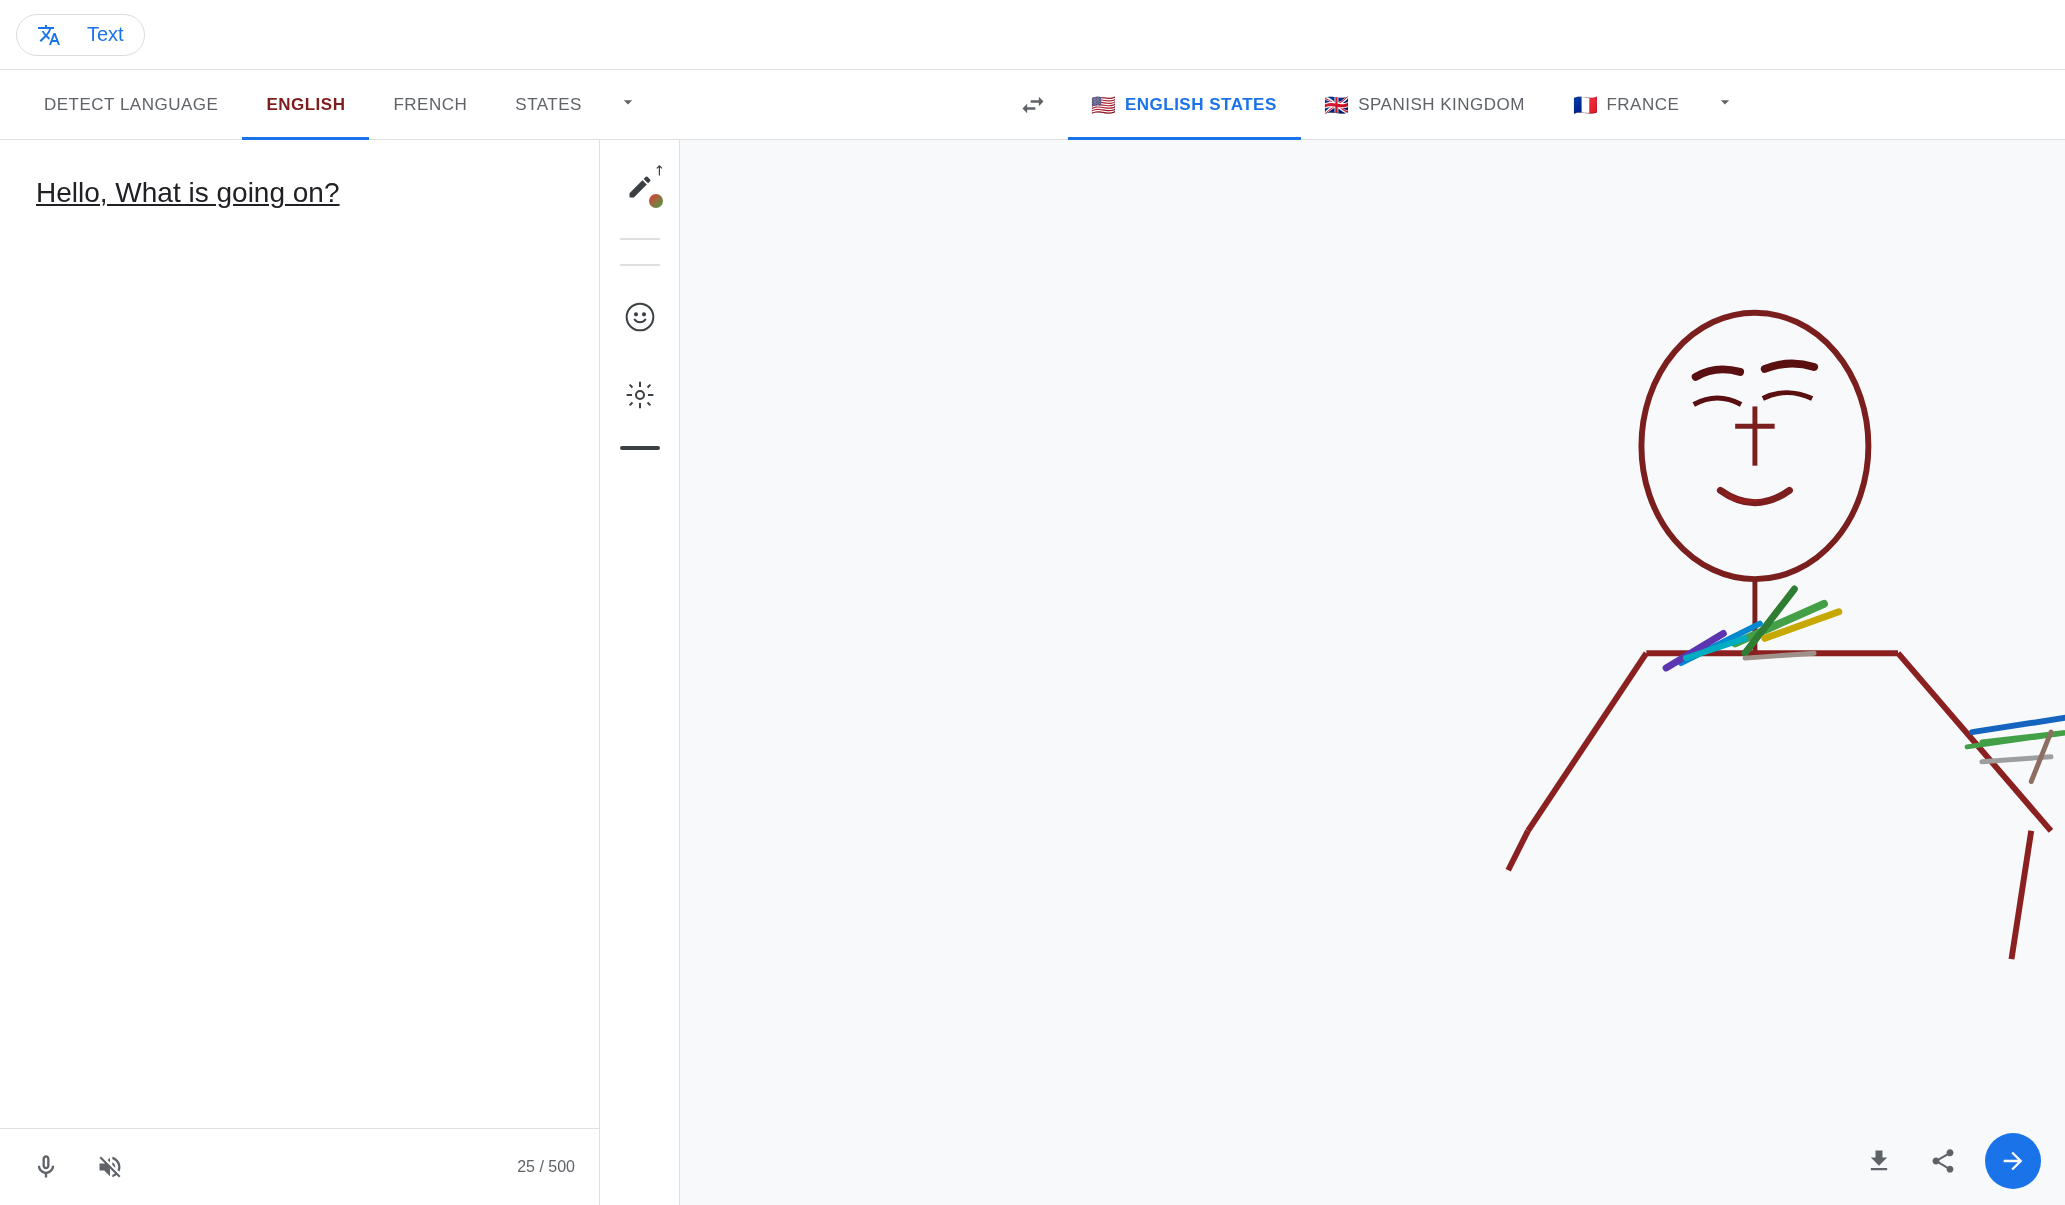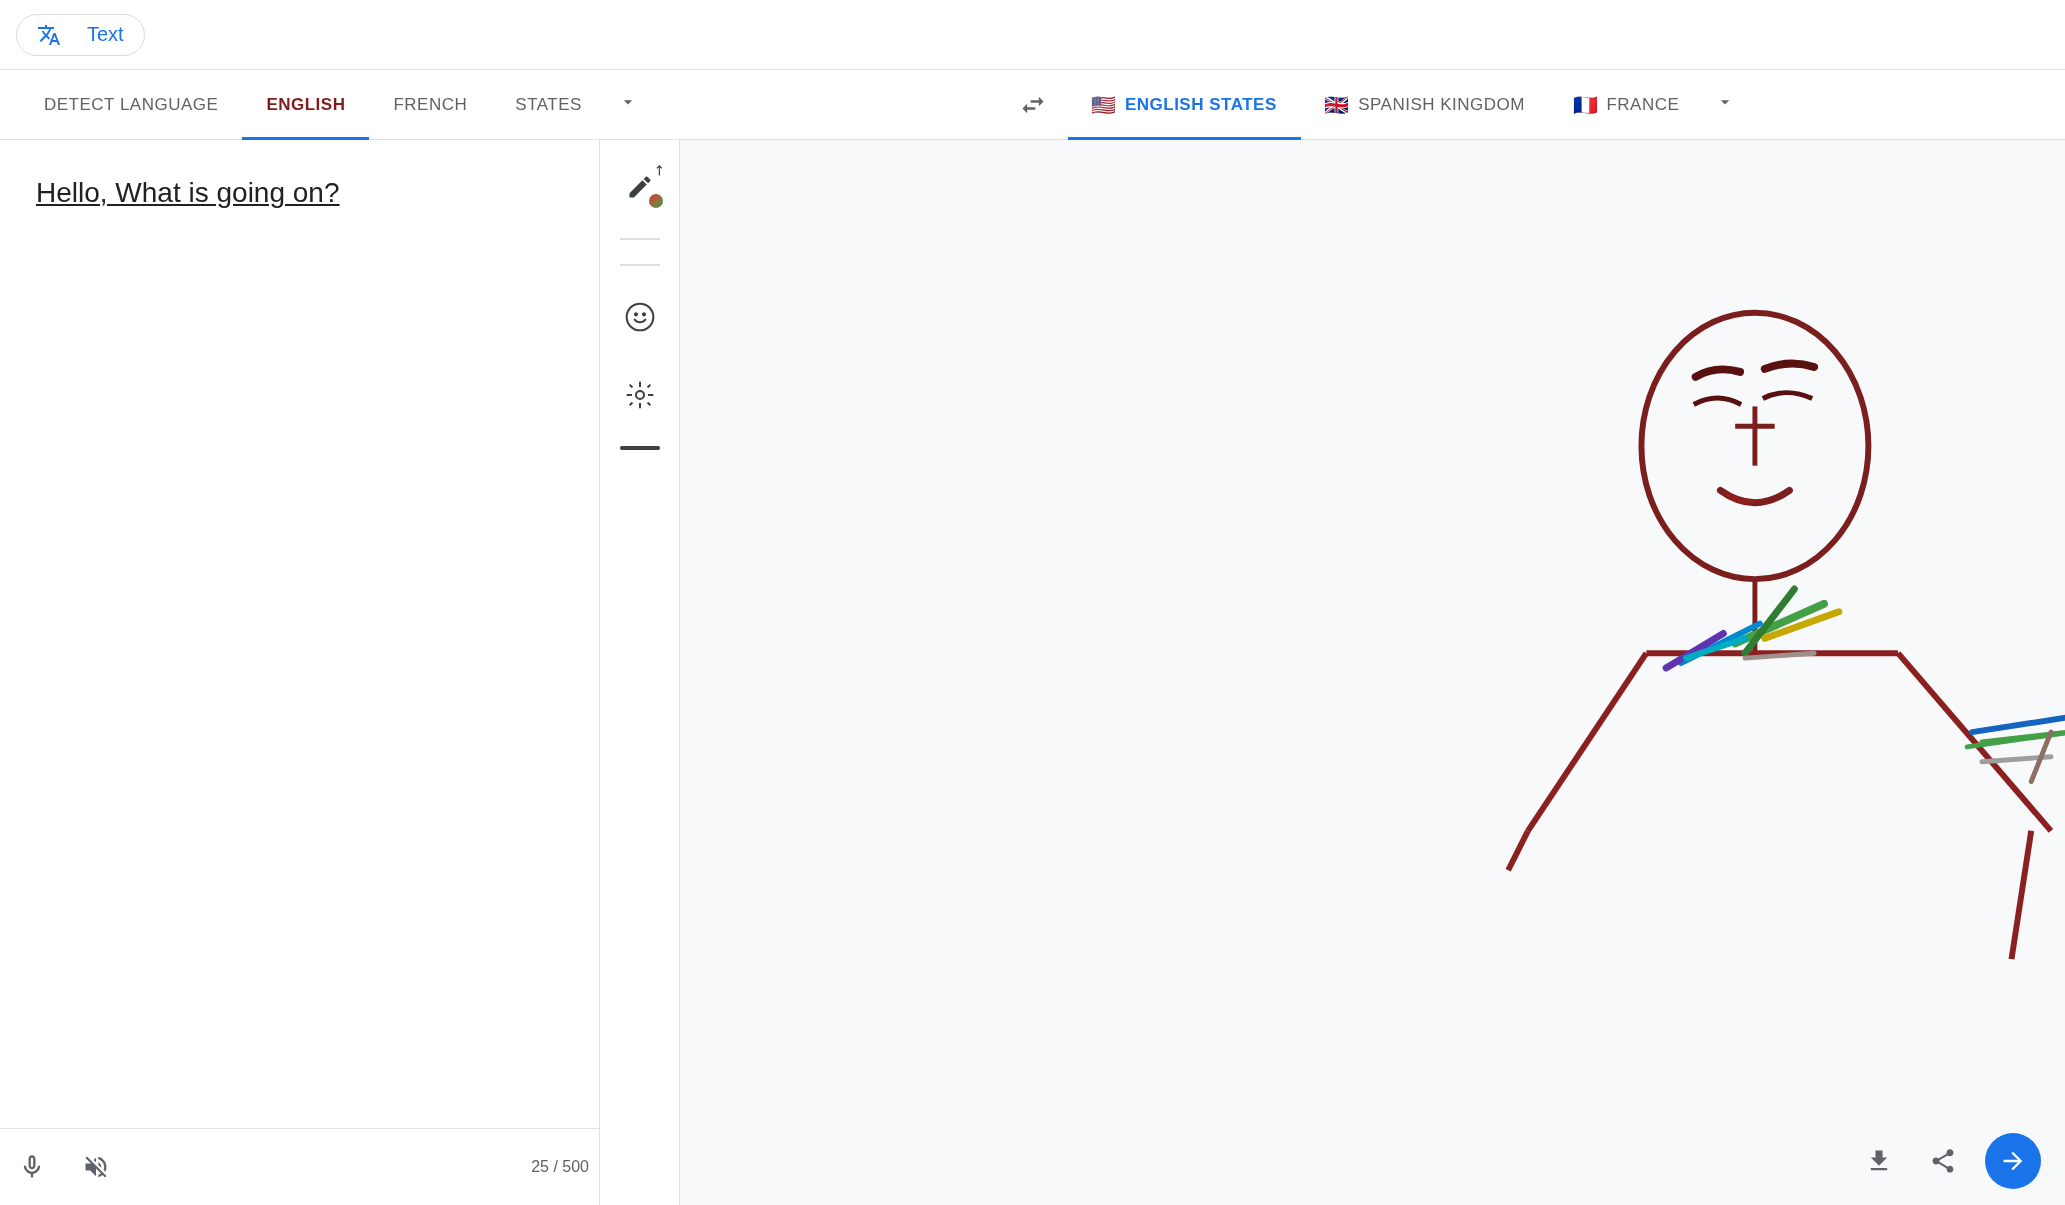--- a/index.html
+++ b/index.html
@@ -140,21 +140,21 @@
       padding: 32px 36px;
       font-size: 28px;
       color: #202124;
       font-weight: 400;
       line-height: 1.5;
       text-decoration: underline;
     }
     #source-footer {
       display: flex;
       align-items: center;
-      padding: 16px 10px;
+      padding: 16px 24px;
       border-top: 1px solid #e0e0e0;
       gap: 20px;
     }
     .footer-icon-btn {
       width: 44px;
       height: 44px;
       border: none;
       background: none;
       cursor: pointer;
       display: flex;

